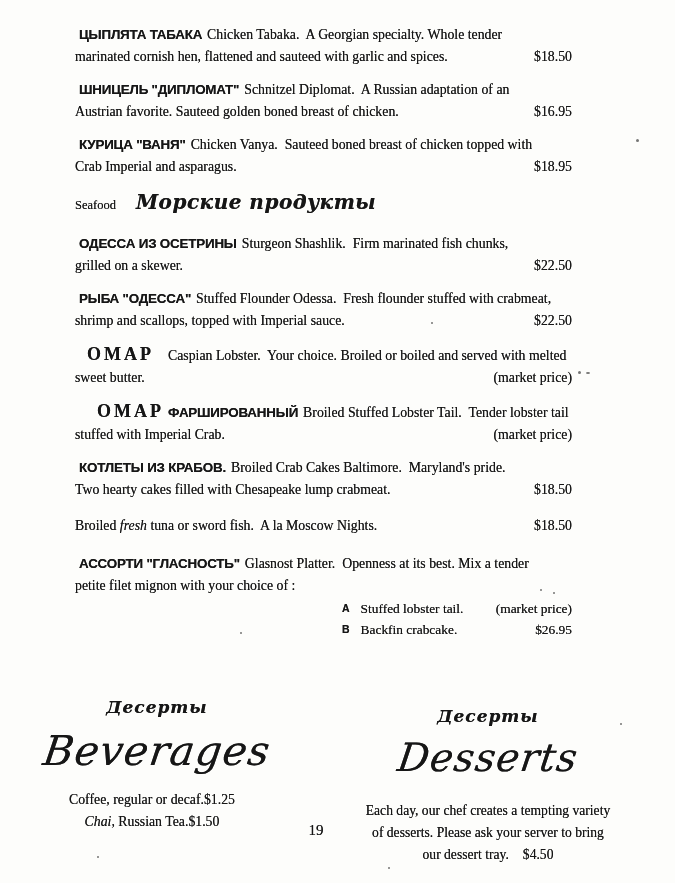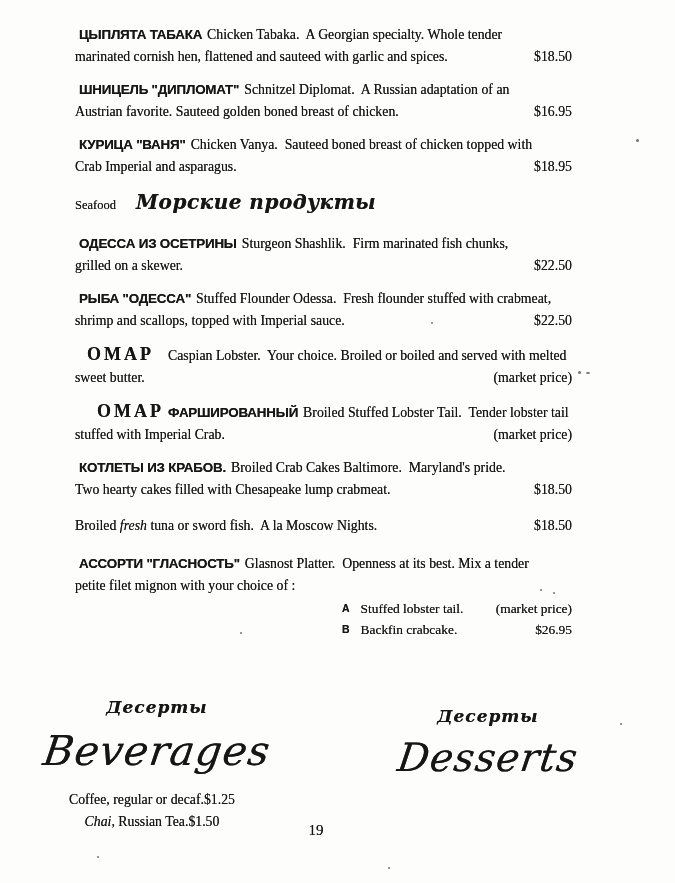--- a/index.html
+++ b/index.html
@@ -216,20 +216,23 @@
       <div class="bev-row">
         <span><span class="italic">Chai,</span><span>  Russian Tea.</span></span>
         <span>$1.50</span>
       </div>
     </div>
   </div>
 
   <div class="col col-desserts">
     <div class="col-title-ru">Десерты</div>
     <div class="script-title">Desserts</div>
+    <div class="des-text"><span>Each day, our chef creates a tempting variety
+of desserts. Please ask your server to bring
+our dessert tray.</span><span class="des-price">$4.50</span></div>
   </div>
 
   <div class="pagenum">19</div>
 
   <div class="speck" style="left:578px;top:371px;"></div>
   <div class="speck" style="left:586px;top:372px;width:4px;height:2px;"></div>
   <div class="speck" style="left:636px;top:139px;"></div>
   <div class="speck" style="left:431px;top:322px;width:2px;height:2px;"></div>
   <div class="speck" style="left:540px;top:589px;width:2px;height:2px;"></div>
   <div class="speck" style="left:553px;top:592px;width:2px;height:2px;"></div>

